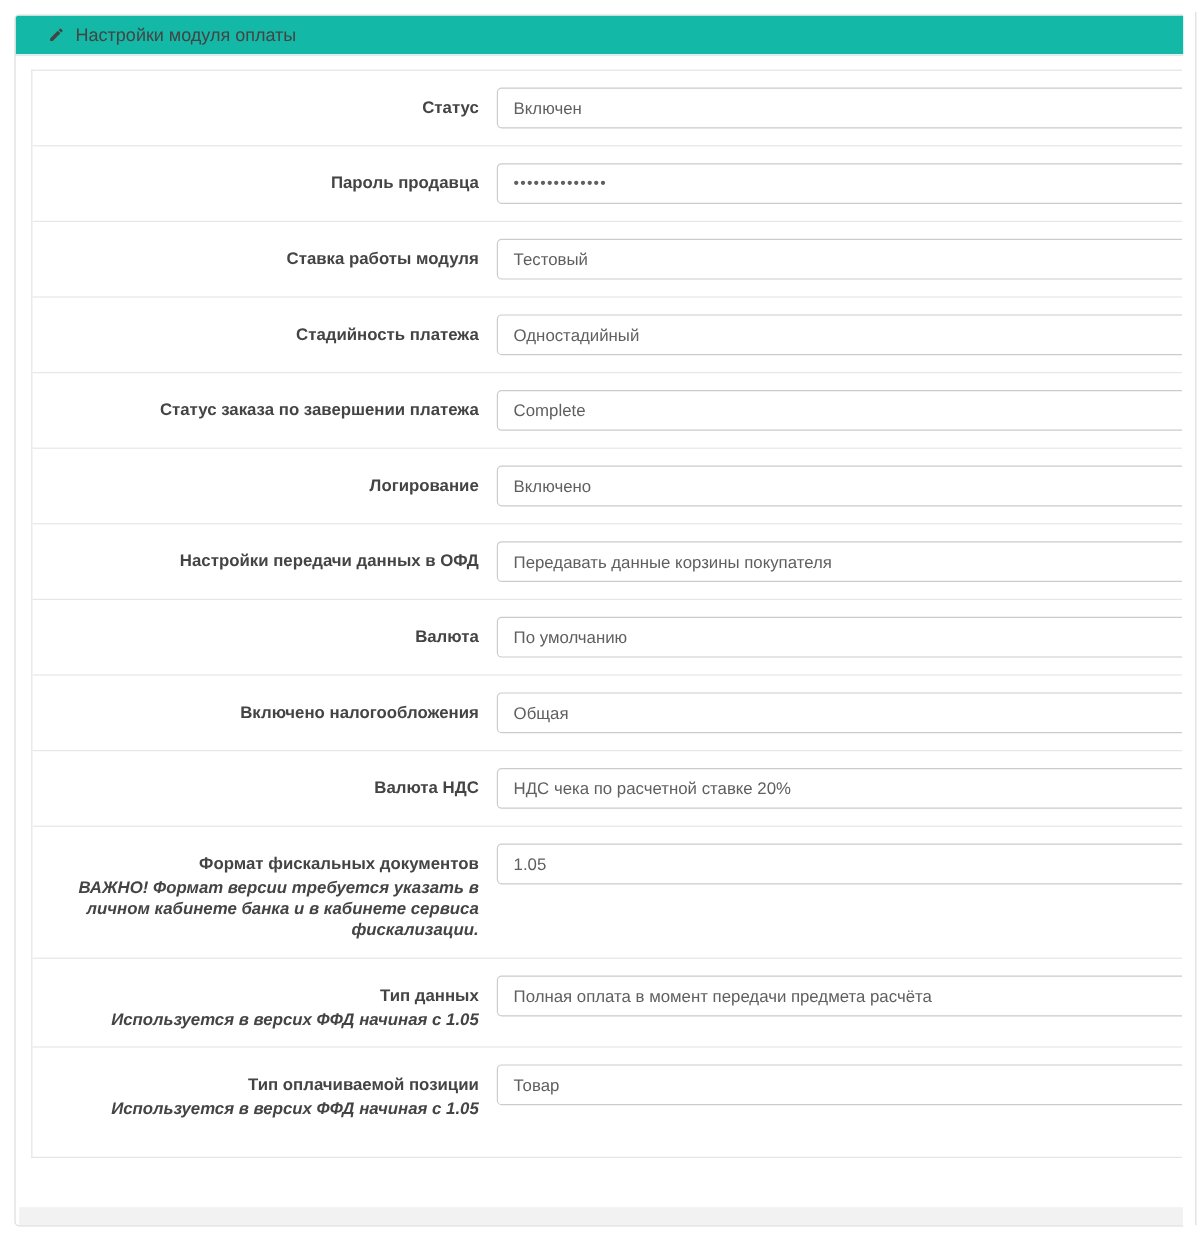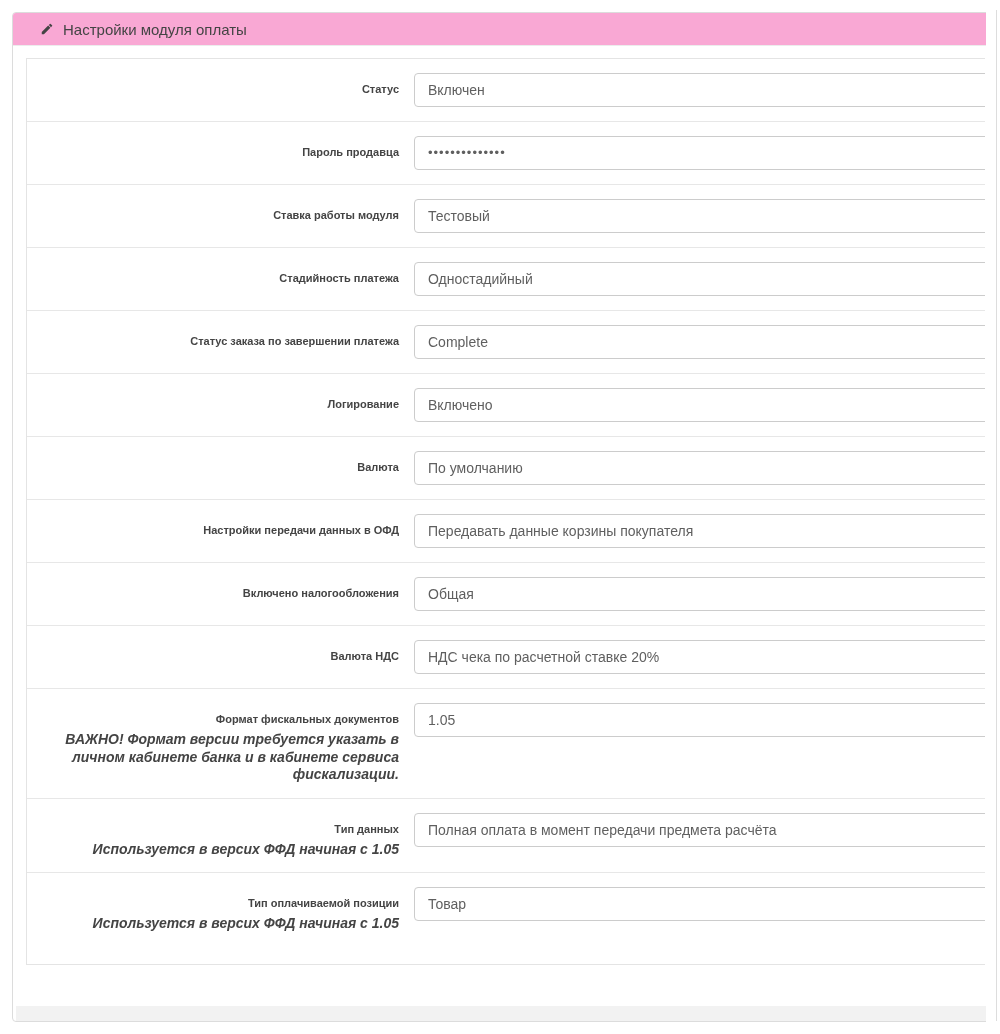--- a/index.html
+++ b/index.html
@@ -17,21 +17,21 @@
     position:absolute;
     left:12px; top:12px;
     width:985px; height:1010px;
     background:#ffffff;
     border:1px solid #dcdcdc;
     border-radius:4px;
     overflow:hidden;
   }
   .panel-heading {
     height:33px;
-    background:#f9a8d4;
+    background:#14b8a6;
     border-bottom:1px solid #ececec;
     display:flex; align-items:center;
     padding-left:27px;
     color:#444444;
     font-size:15px;
   }
   .panel-heading .icon-pencil {
     width:14px; height:14px;
     margin-right:9px;
     display:inline-block;
@@ -60,21 +60,21 @@
   .form-row.last { border-bottom:none; min-height:91px; }
 
   .label-col {
     width:372px;
     flex:0 0 372px;
     text-align:right;
     padding-top:7px;
   }
   .field-label {
     display:block;
-    font-size:11px;
+    font-size:14px;
     font-weight:bold;
     color:#444444;
     line-height:19px;
   }
   .field-note {
     font-size:14px;
     font-weight:bold;
     font-style:italic;
     color:#444444;
     line-height:17.5px;
@@ -207,35 +207,35 @@
       <label class="field-label">Логирование</label>
 
     </div>
     <div class="input-col">
       <div class="field-control">Включено</div>
     </div>
   </div>
 
   <div class="form-row">
     <div class="label-col">
+      <label class="field-label">Настройки передачи данных в ОФД</label>
+
+    </div>
+    <div class="input-col">
+      <div class="field-control">Передавать данные корзины покупателя</div>
+    </div>
+  </div>
+
+  <div class="form-row">
+    <div class="label-col">
       <label class="field-label">Валюта</label>
 
     </div>
     <div class="input-col">
       <div class="field-control">По умолчанию</div>
-    </div>
-  </div>
-
-  <div class="form-row">
-    <div class="label-col">
-      <label class="field-label">Настройки передачи данных в ОФД</label>
-
-    </div>
-    <div class="input-col">
-      <div class="field-control">Передавать данные корзины покупателя</div>
     </div>
   </div>
 
   <div class="form-row">
     <div class="label-col">
       <label class="field-label">Включено налогообложения</label>
 
     </div>
     <div class="input-col">
       <div class="field-control">Общая</div>

